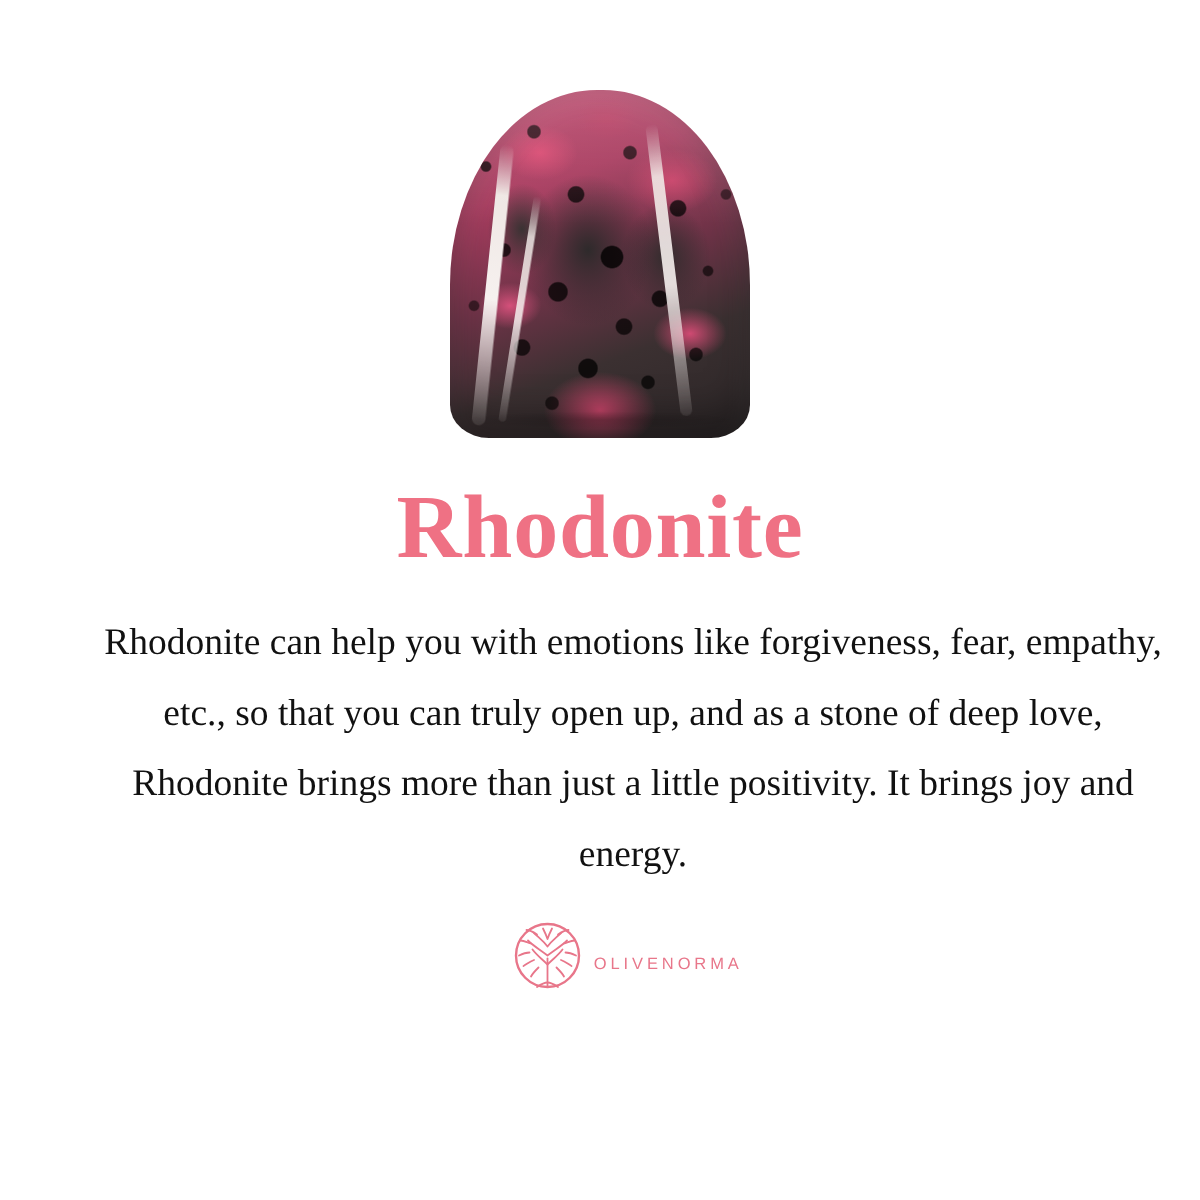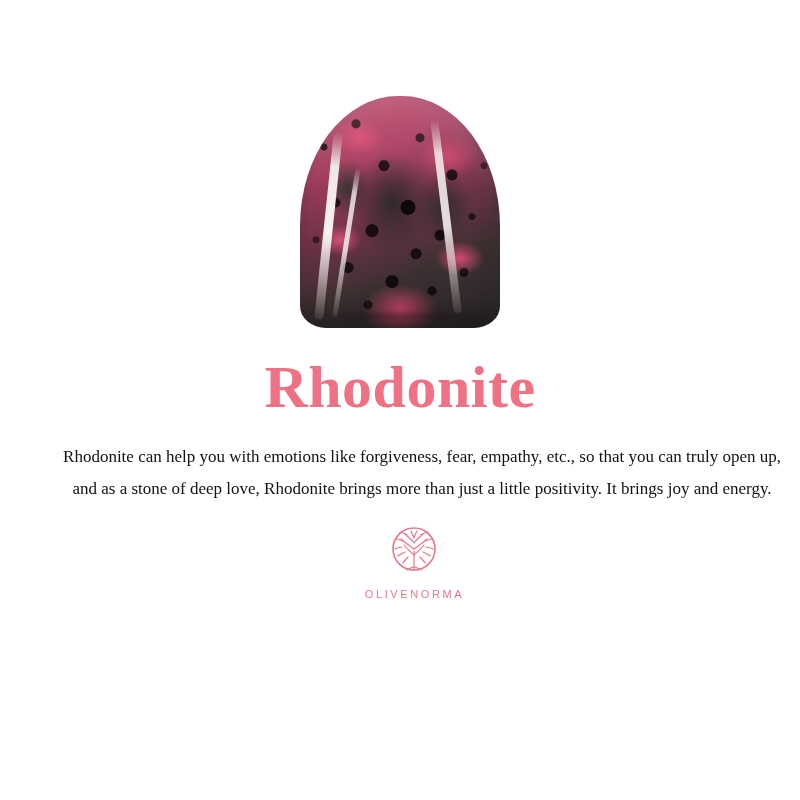--- a/index.html
+++ b/index.html
@@ -139,32 +139,32 @@
     white-space: nowrap;
   }
   .keywords .sep {
     color: #f2808f;
     padding: 0 10px;
   }
   .description {
     width: 720px;
     text-align: center;
     font-family: "Liberation Serif", serif;
-    font-size: 17px;
+    font-size: 25px;
     line-height: 1.88;
     color: #111111;
     margin-top: 22px;
     margin-left: 44px;
   }
 
   
   .logo {
     margin-top: 16px;
     display: flex;
-    flex-direction: column;
+    flex-direction: row;
     align-items: center;
     margin-left: 29px;
   }
   .logo-name {
     font-family: "Liberation Sans", sans-serif;
     font-size: 11px;
     letter-spacing: 2.6px;
     color: #e8768a;
     margin-top: 1px;
   }

